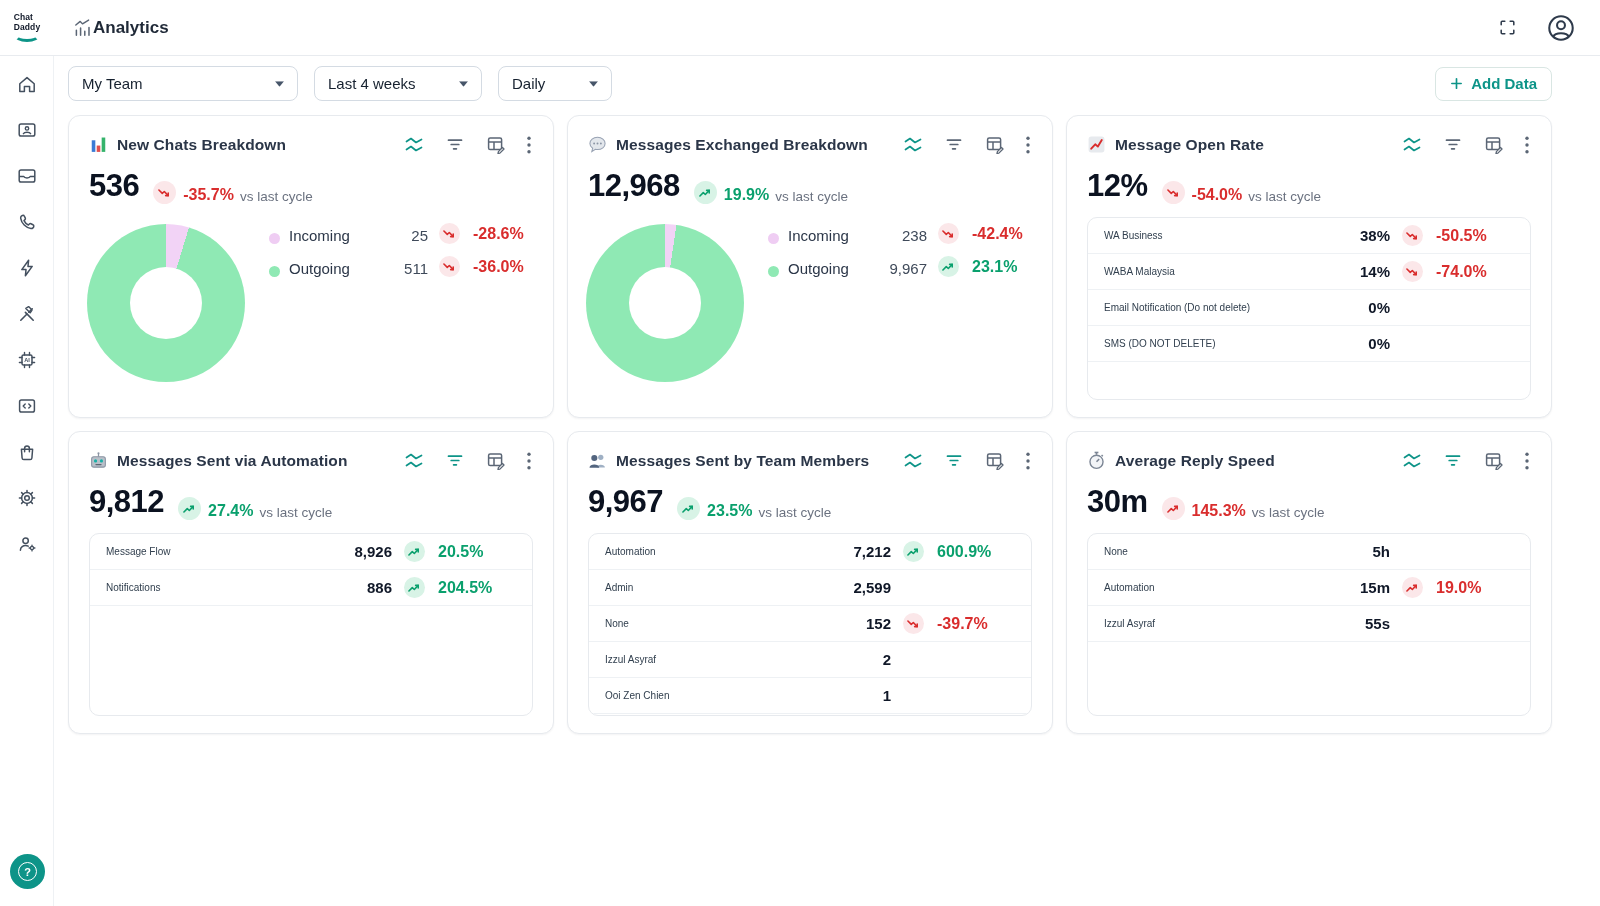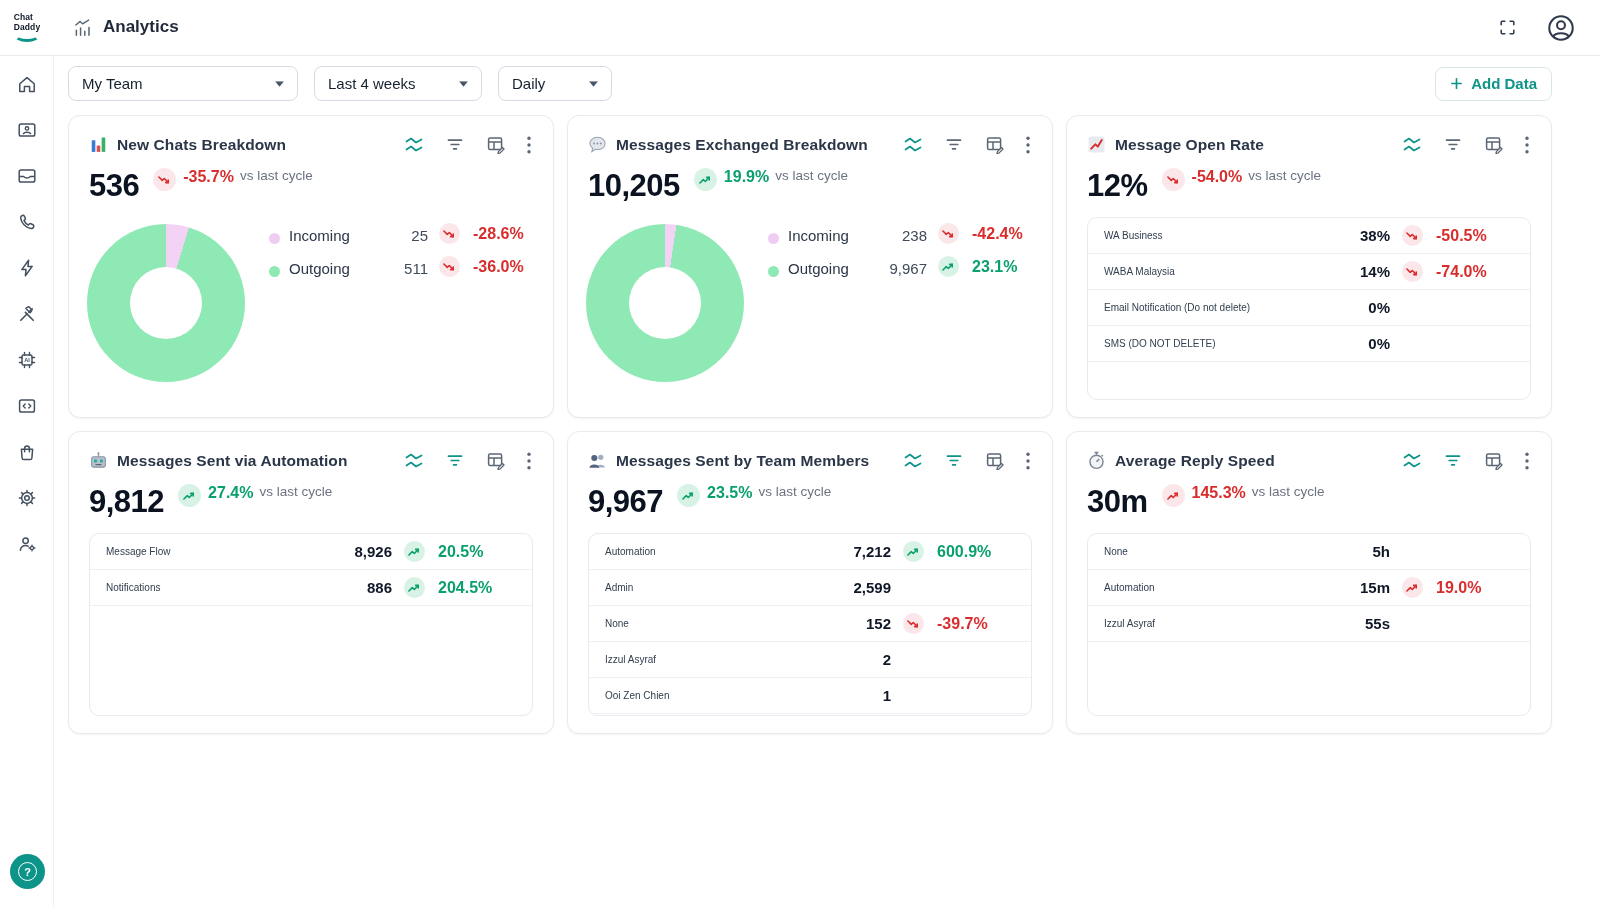--- a/index.html
+++ b/index.html
@@ -14,21 +14,21 @@
 
   
   .topbar {
     position:fixed; top:0; left:0; right:0; height:56px;
     background:#fff; border-bottom:1px solid #e8ebef;
     display:flex; align-items:center; z-index:20;
   }
   .logo { width:54px; display:flex; flex-direction:column; align-items:center; background:none; border:none; padding:0; }
   .logo-words { display:flex; flex-direction:column; align-items:flex-start; font-size:8.5px; font-weight:800; color:#101828; line-height:1.12; letter-spacing:.1px; }
   .smile { width:26px; height:13px; border:3px solid transparent; border-bottom:3.5px solid #0d9488; border-radius:50%; margin-top:-3px; }
-  .tb-title { display:flex; gap:10px; margin-left:18px; font-size:17px; font-weight:600; color:#1f2937; }
+  .tb-title { display:flex; align-items:center; margin-left:18px; font-size:17px; font-weight:600; color:#1f2937; }
   .tb-title h1 { font-size:17px; font-weight:600; margin:0; }
   .tb-right { margin-left:auto; display:flex; align-items:center; gap:24px; margin-right:22px; }
   .tb-btn { background:none; border:none; padding:2px; color:#2e3a4b; display:flex; }
 
   
   .sidebar {
     position:fixed; top:52px; left:0; bottom:0; width:54px;
     background:#fff; border-right:1px solid #eef1f4;
     display:flex; flex-direction:column; align-items:center; padding-top:9px; z-index:15;
   }
@@ -63,21 +63,21 @@
     box-shadow:0 1px 2px rgba(16,24,40,.05); padding:17px 20px;
     display:flex; flex-direction:column;
   }
   .card-head { display:flex; align-items:center; }
   .c-icon { width:19px; height:19px; flex:none; }
   .c-title { font-size:15.5px; font-weight:600; color:#2b3648; margin:0 0 0 9px; letter-spacing:.1px; }
   .actions { margin-left:auto; display:flex; align-items:center; gap:17px; }
   .act { background:none; border:none; padding:2px; color:#5b6675; display:flex; }
   .act.teal, .act.on { color:#0d9488; }
 
-  .stat-row { display:flex; align-items:flex-start; margin-top:12px; }
+  .stat-row { display:flex; align-items:flex-end; margin-top:12px; }
   .big { font-size:31px; font-weight:800; color:#0b1220; letter-spacing:-.5px; }
   .pill { width:23px; height:23px; border-radius:50%; display:flex; align-items:center; justify-content:center; margin-left:14px; flex:none; }
   .pill.small { width:21px; height:21px; margin-left:0; }
   .bg-red { background:#fbe7e9; color:#d92d2d; }
   .bg-green { background:#d8f3e6; color:#0aa06d; }
   .pct { font-size:16px; font-weight:700; margin-left:7px; white-space:nowrap; }
   .t-red { color:#d92d2d; } .t-green { color:#0aa06d; }
   .vs { font-size:13.5px; color:#6b7280; margin-left:6px; }
 
   
@@ -466,21 +466,21 @@
               </svg>
             </button>
           <button class="act">
               <svg width="4" height="18">
                 <use href="#i-kebab"></use>
               </svg>
             </button>
         </div>
       </div>
       <div class="stat-row">
-        <span class="big">10,205</span>
+        <span class="big">12,968</span>
         <span class="pill bg-green">
             <svg class="ic-tr">
               <use href="#i-up"></use>
             </svg>
           </span>
         <span class="pct t-green">19.9%</span>
         <span class="vs">vs last cycle</span>
       </div>
       <div class="donut-row">
         <div class="donut" style="background: conic-gradient(rgb(242, 211, 246) 0%, rgb(242, 211, 246) 2.3%, rgb(143, 233, 180) 2.3%, rgb(143, 233, 180) 100%);"></div>

